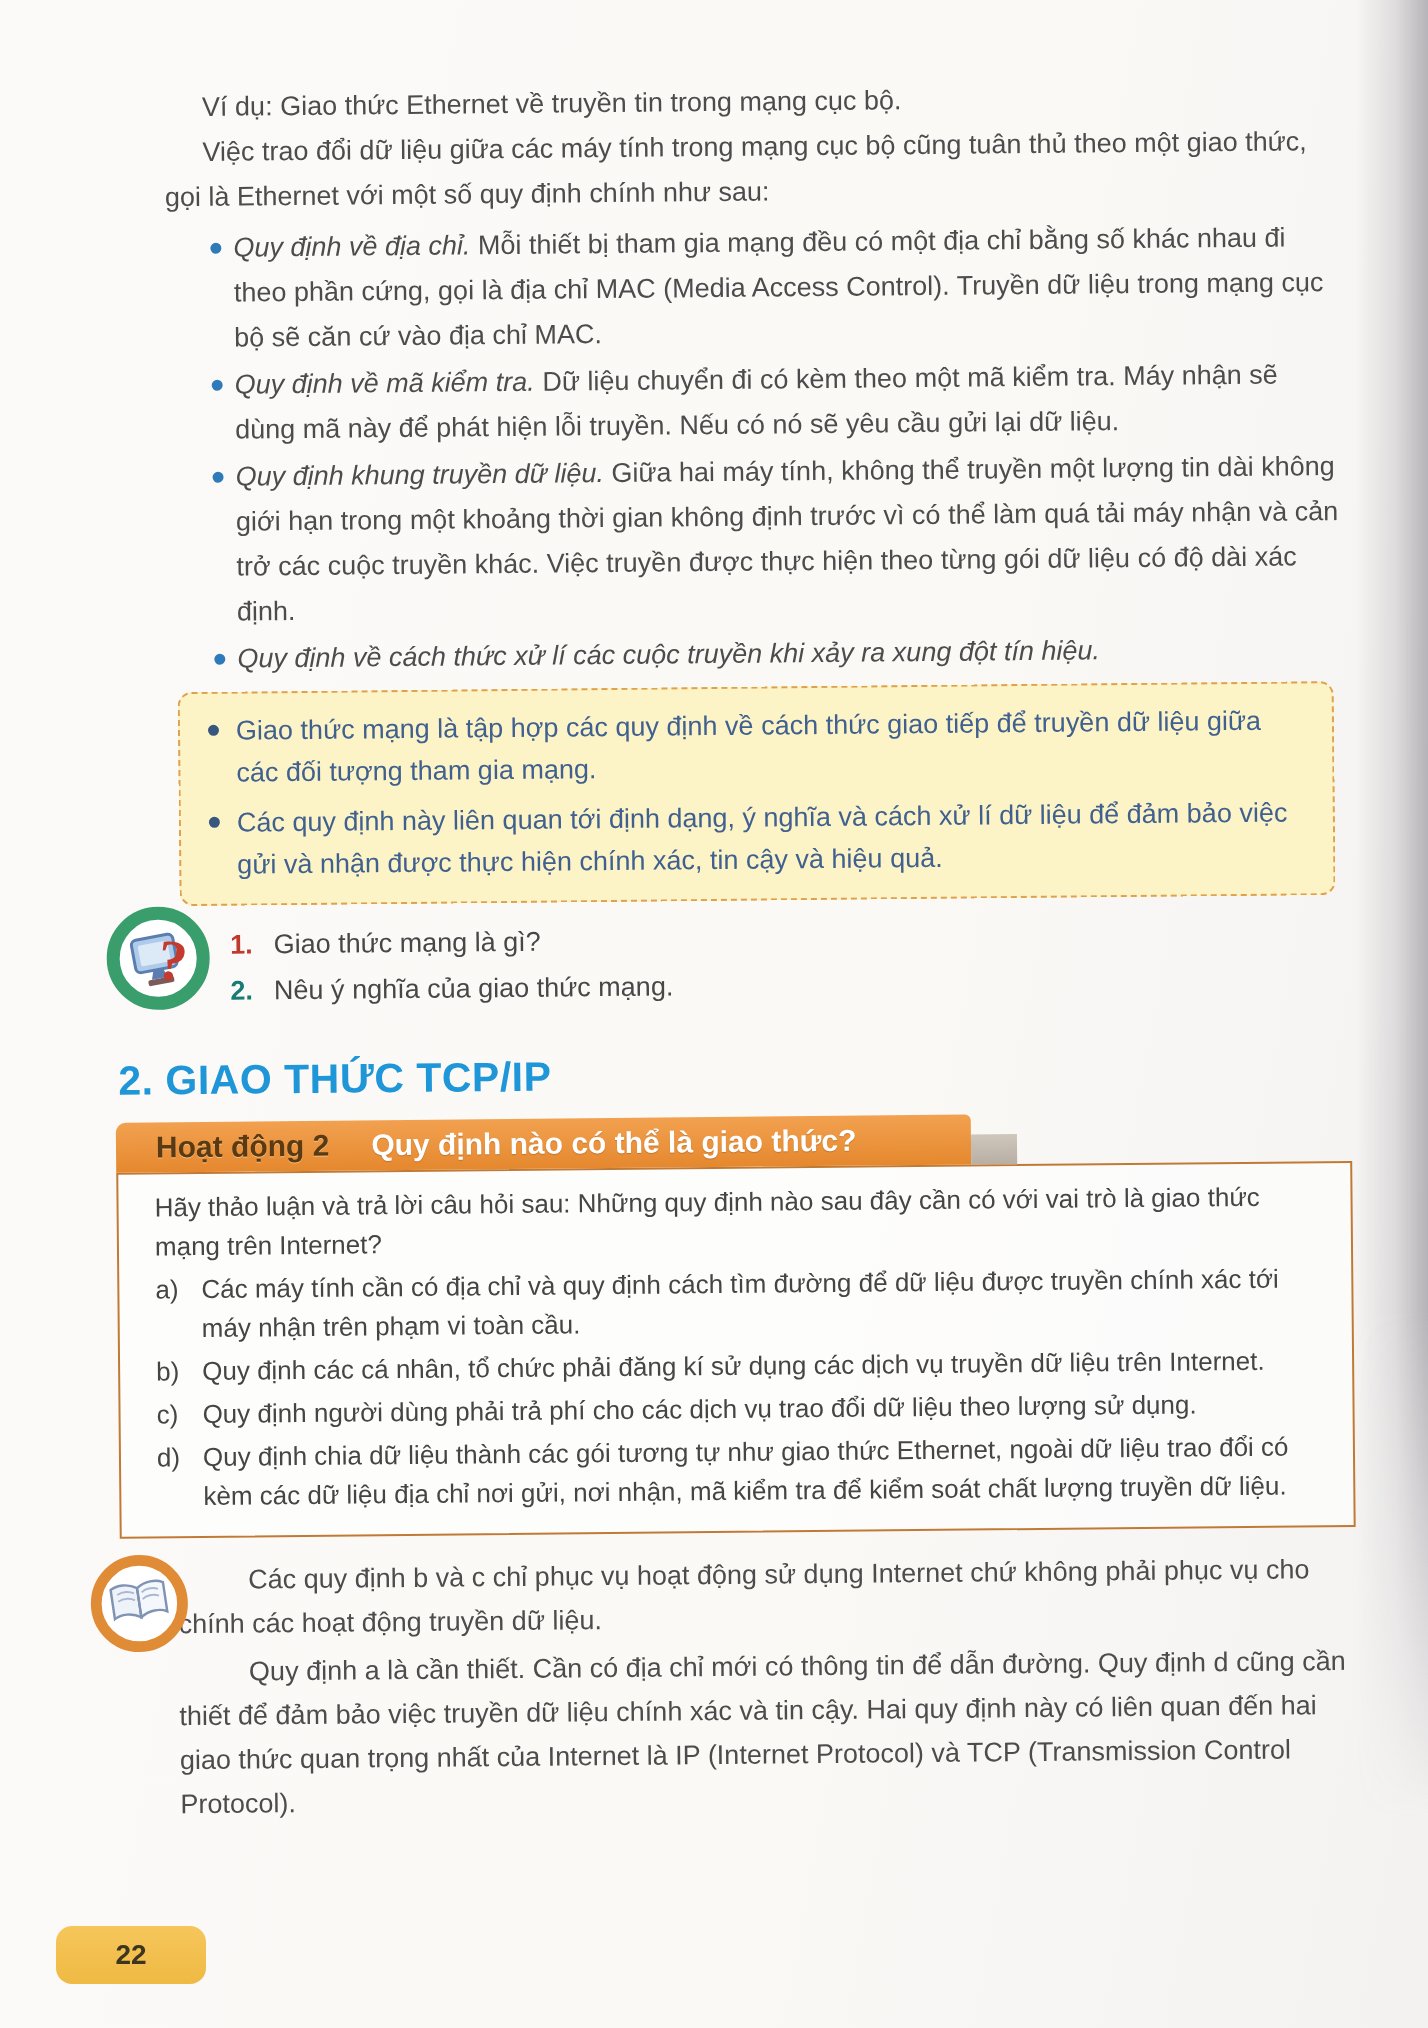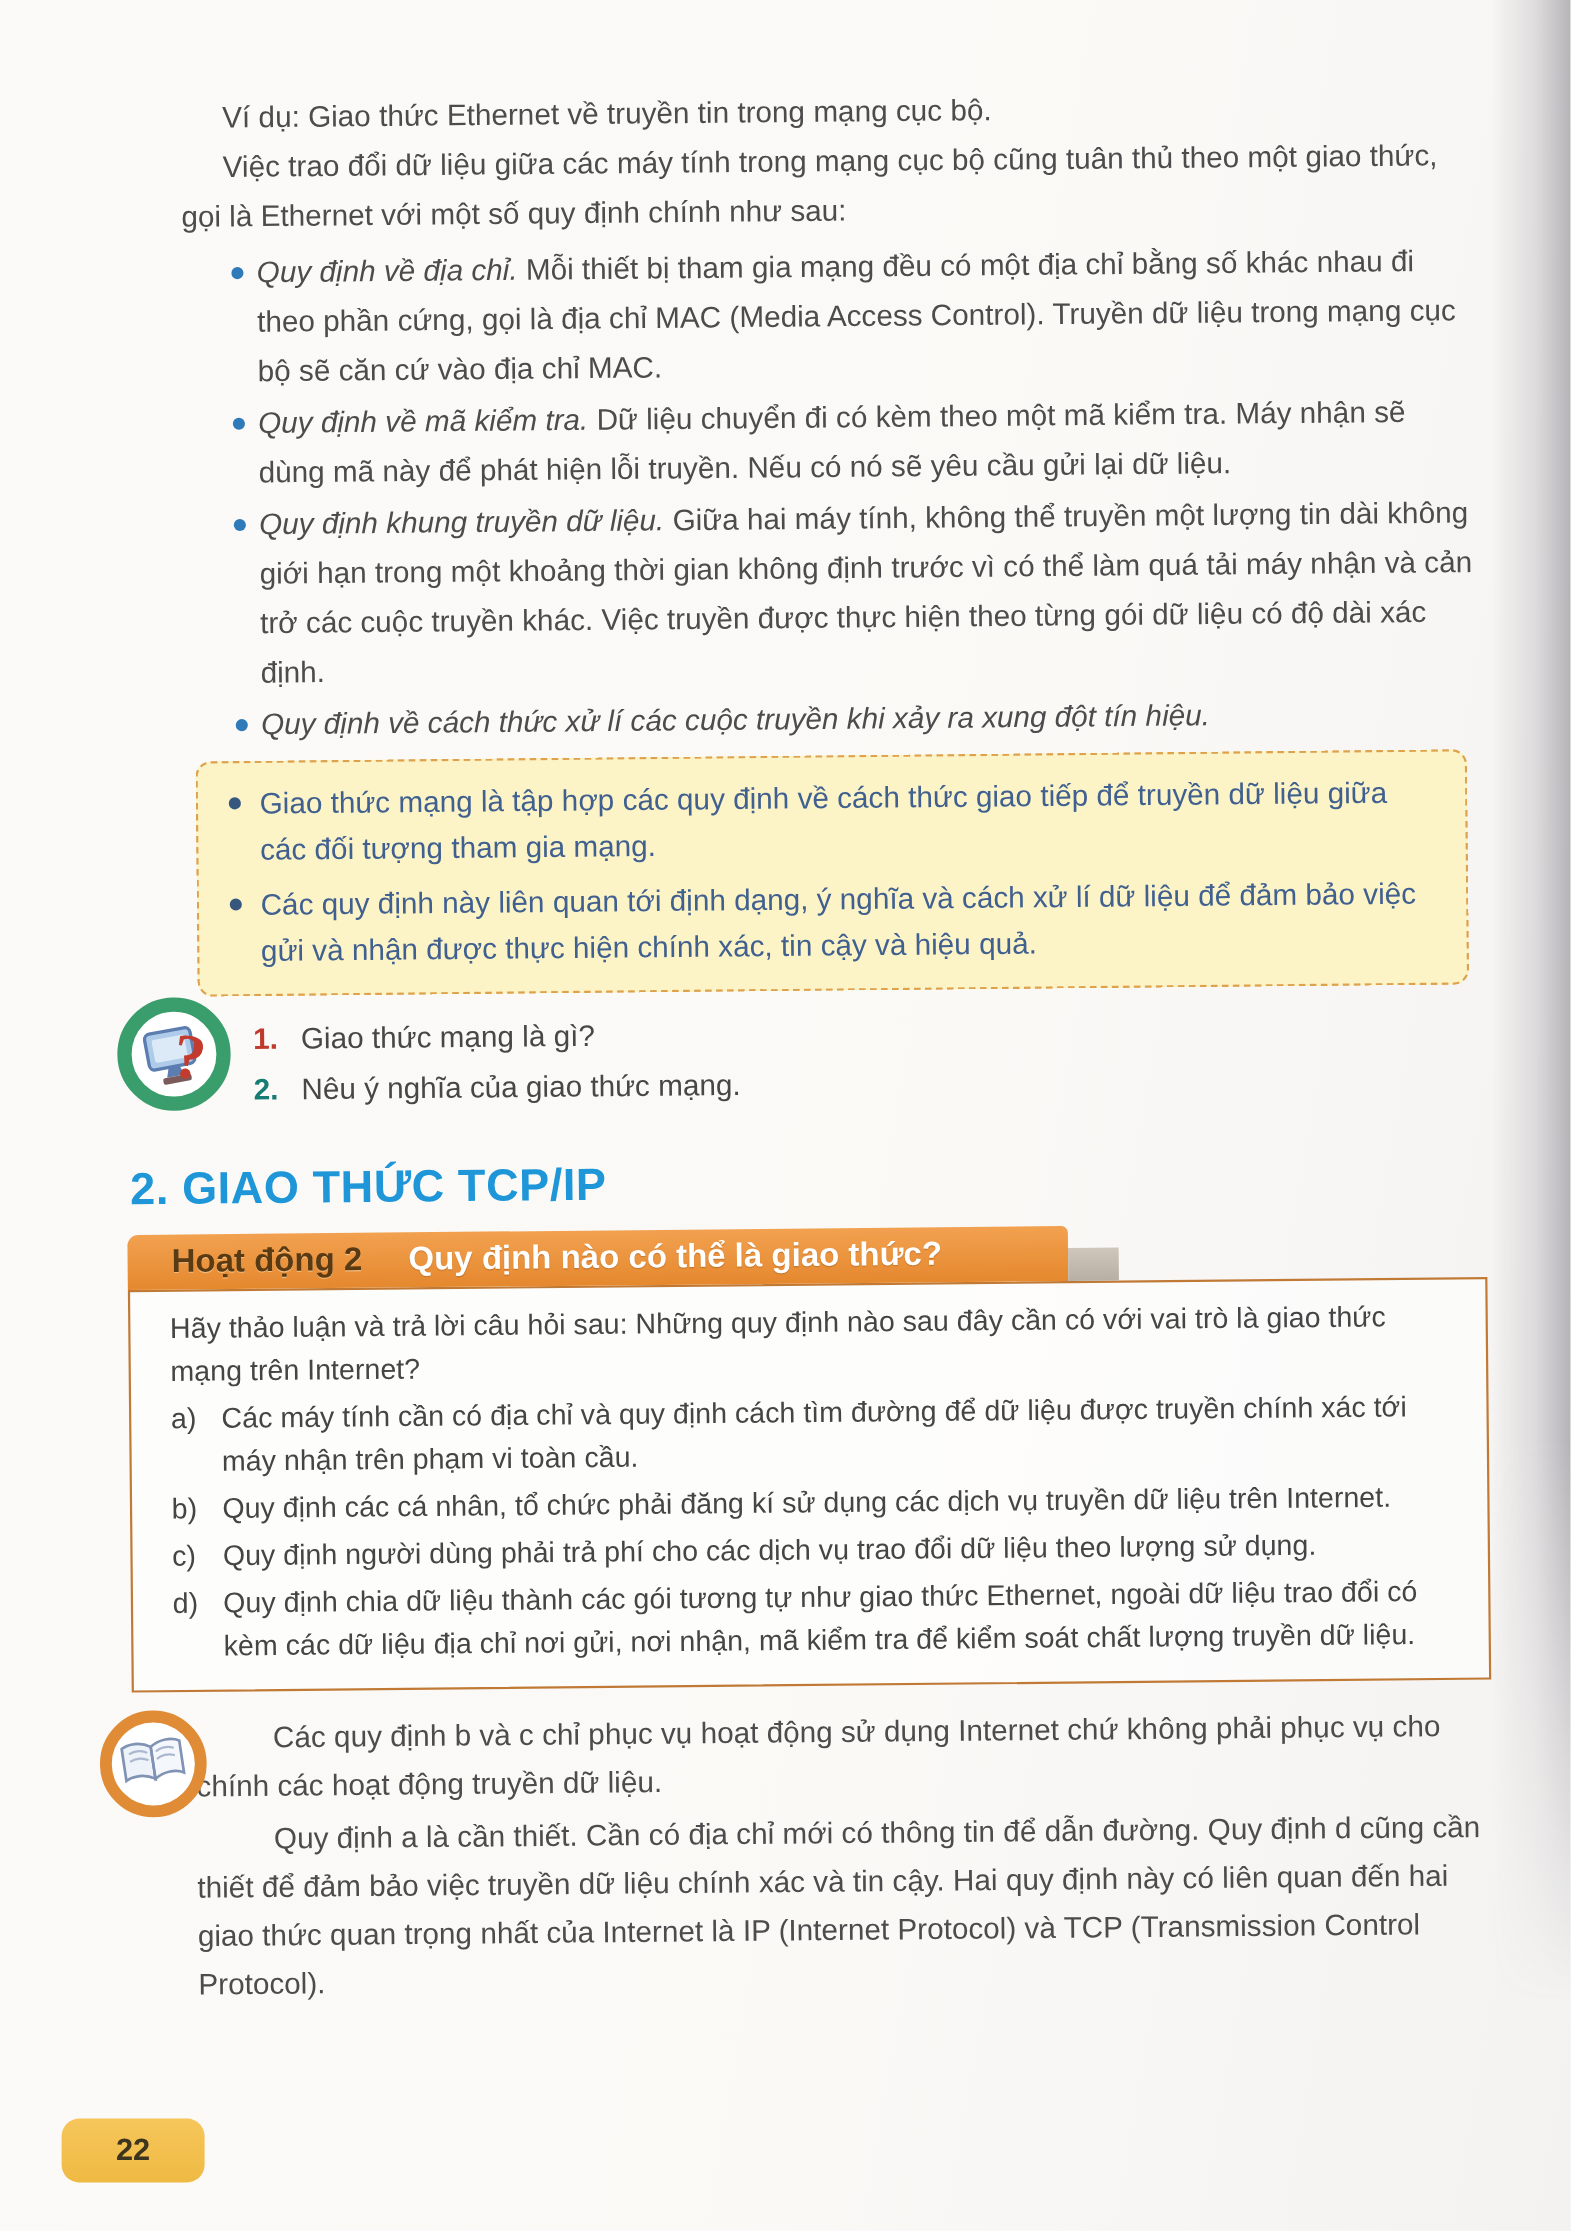--- a/index.html
+++ b/index.html
@@ -88,21 +88,21 @@
   .opt-letter{}
   
   .reading{position:relative;margin:20px 0 0 0;}
   .book-icon{position:absolute;left:-88px;top:-4px;width:98px;height:98px;}
   .reading p{margin:0;}
   .reading p + p{margin-top:4px;}
   .indent2{text-indent:70px;}
   .reading .body-text{line-height:44px;}
   
   .page-tab{
-    position:absolute;left:56px;top:1926px;width:130px;height:58px;z-index:6;
+    position:absolute;left:56px;top:1926px;width:150px;height:58px;z-index:6;
     background:linear-gradient(#f6c65b,#efba43);
     border-radius:16px;
     display:flex;align-items:center;justify-content:center;
     font-size:28px;font-weight:bold;color:#3e351f;
   }
 </style>
 </head>
 <body>
 
 <div class="edge-shadow"></div>

